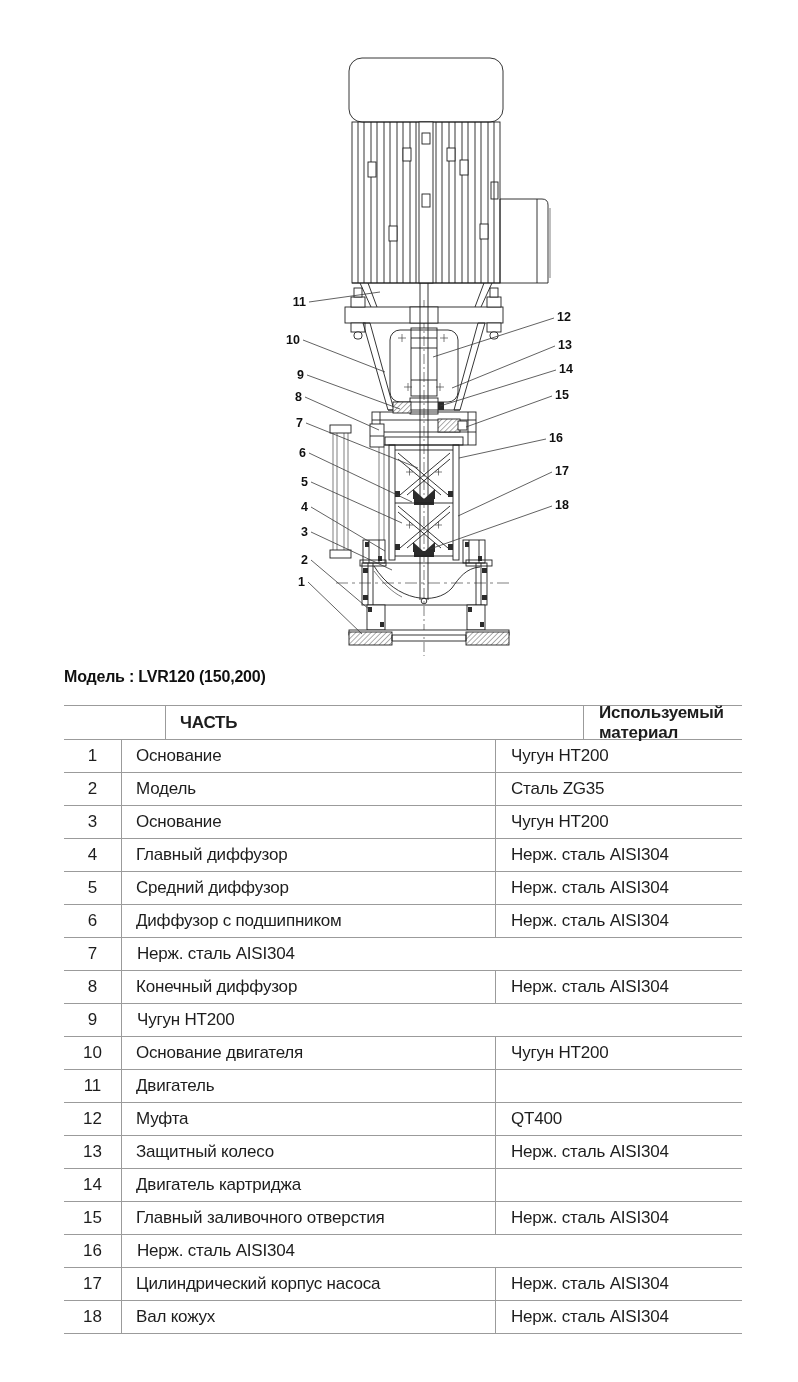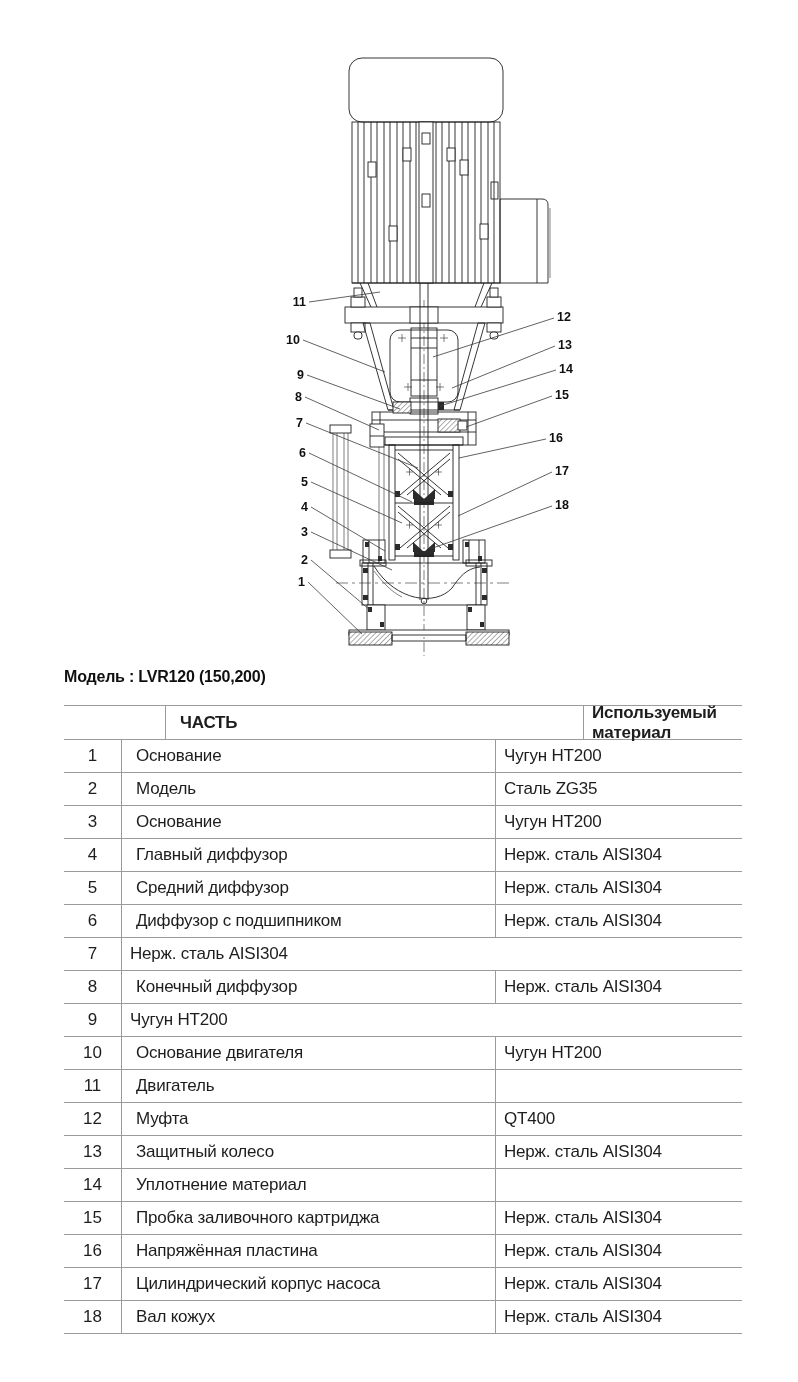--- a/index.html
+++ b/index.html
@@ -22,21 +22,21 @@
   .parts-table{
     position:absolute;left:64px;top:705px;width:678px;
     border-top:1px solid #9b9b9b;font-size:17px;
   }
   .trow{display:flex;height:32px;border-bottom:1px solid #9b9b9b;align-items:stretch;}
   .trow.header{height:33px;font-weight:bold;gap:44px;}
   .c-num{width:57px;display:flex;align-items:center;justify-content:center;}
   .c-part{width:374px;border-left:1px solid #9b9b9b;display:flex;align-items:center;
     padding-left:14px;box-sizing:border-box;letter-spacing:-0.2px;}
   .c-mat{flex:1;border-left:1px solid #9b9b9b;display:flex;align-items:center;
-    padding-left:8px;box-sizing:border-box;letter-spacing:-0.2px;}
+    padding-left:15px;box-sizing:border-box;letter-spacing:-0.2px;}
 </style>
 </head>
 <body>
 
 <div class="diagram-wrap">
 <svg width="798" height="665" viewBox="0 0 798 665" xmlns="http://www.w3.org/2000/svg">
   <defs>
     <pattern id="h1" width="3.6" height="3.6" patternUnits="userSpaceOnUse" patternTransform="rotate(45)">
       <rect width="3.6" height="3.6" fill="#ffffff"></rect>
       <line x1="0" y1="0" x2="0" y2="3.6" stroke="#4a4a4a" stroke-width="0.9"></line>
@@ -333,31 +333,30 @@
     <div class="c-part">Муфта</div>
     <div class="c-mat">QT400</div>
   </div>
   <div class="trow">
     <div class="c-num">13</div>
     <div class="c-part">Защитный колесо</div>
     <div class="c-mat">Нерж. сталь AISI304</div>
   </div>
   <div class="trow">
     <div class="c-num">14</div>
-    <div class="c-part">Уплотнение материал</div>
+    <div class="c-part">Двигатель картриджа</div>
     <div class="c-mat"></div>
   </div>
   <div class="trow">
     <div class="c-num">15</div>
-    <div class="c-part">Пробка заливочного картриджа</div>
+    <div class="c-part">Главный заливочного отверстия</div>
     <div class="c-mat">Нерж. сталь AISI304</div>
   </div>
   <div class="trow">
     <div class="c-num">16</div>
-    <div class="c-part">Напряжённая пластина</div>
     <div class="c-mat">Нерж. сталь AISI304</div>
   </div>
   <div class="trow">
     <div class="c-num">17</div>
     <div class="c-part">Цилиндрический корпус насоса</div>
     <div class="c-mat">Нерж. сталь AISI304</div>
   </div>
   <div class="trow">
     <div class="c-num">18</div>
     <div class="c-part">Вал кожух</div>

